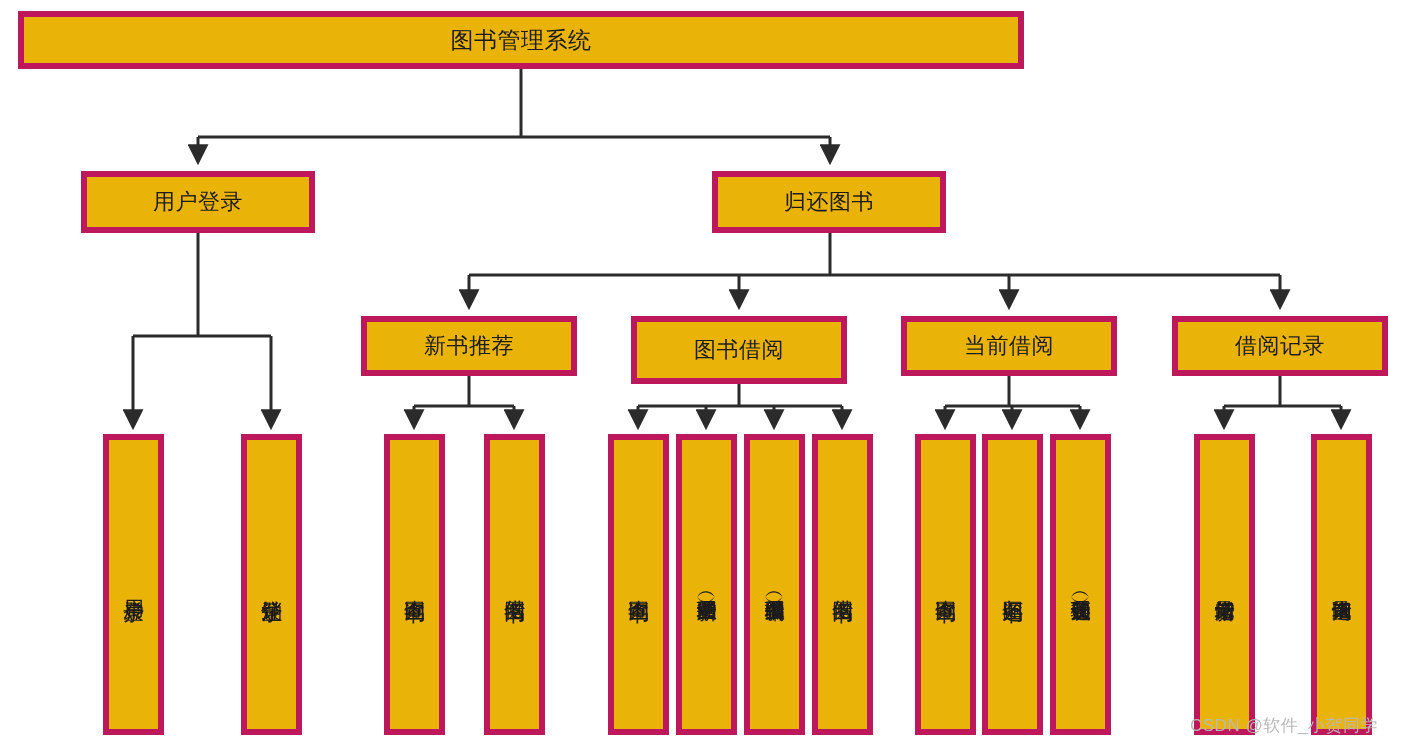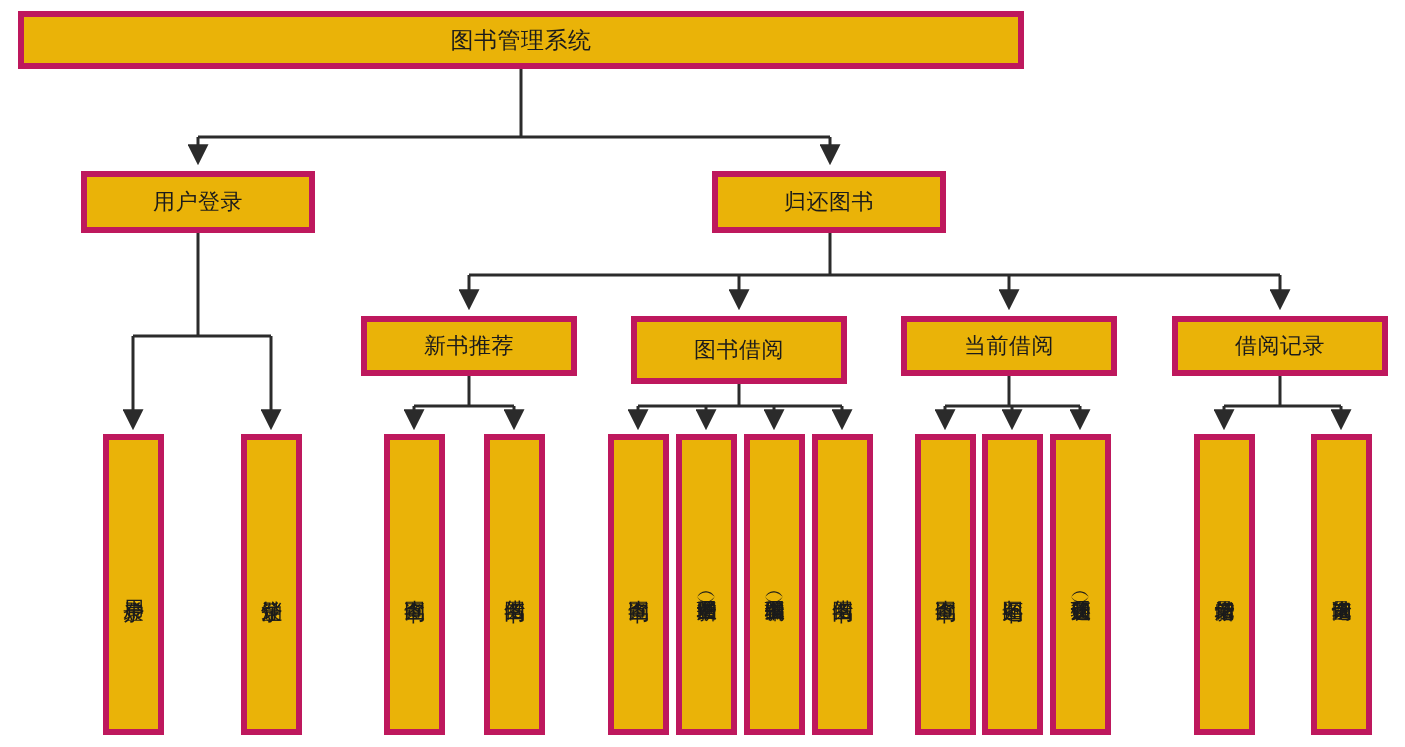--- a/index.html
+++ b/index.html
@@ -208,14 +208,15 @@
   </div>
 
   <div class="node v tall" style="left:1194px; top:434px; width:61px; height:301px;">
     <span class="lbl">新增借阅记录</span>
   </div>
 
   <div class="node v tall" style="left:1311px; top:434px; width:61px; height:301px;">
     <span class="lbl">查询借阅记录</span>
   </div>
 
+  <div id="watermark">CSDN @软件_小贺同学</div>
 
 </div>
 
 </body></html>

